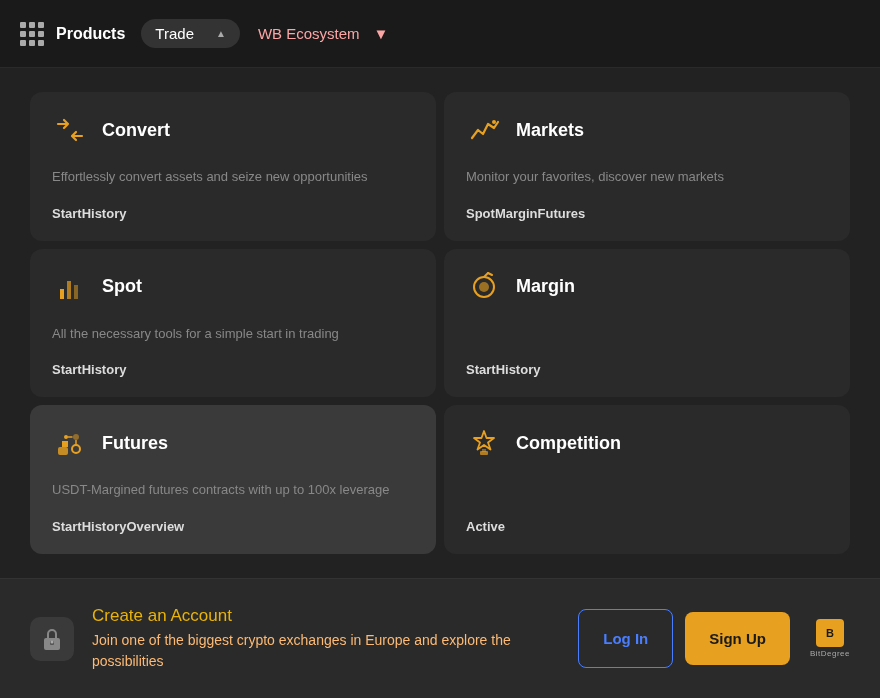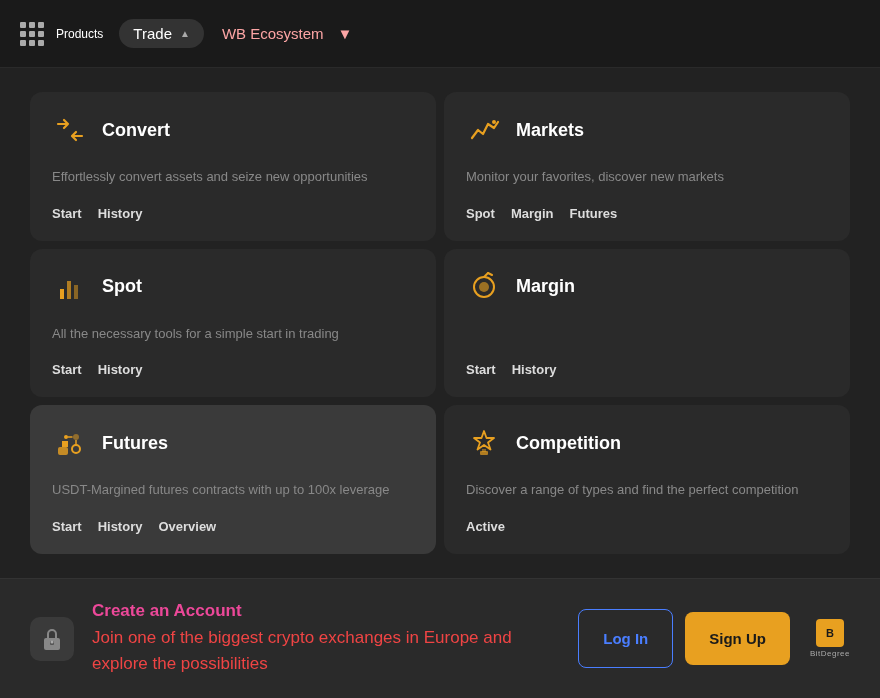--- a/index.html
+++ b/index.html
@@ -30,31 +30,31 @@
       margin-right: 4px;
     }
     .nav-grid-icon span {
       width: 6px;
       height: 6px;
       background: #aaaaaa;
       border-radius: 1px;
     }
     .nav-products {
       color: #ffffff;
-      font-size: 12px;
-      font-weight: 400;
+      font-size: 16px;
+      font-weight: 700;
       margin-right: 8px;
     }
     .nav-pill {
       background: #333333;
       border-radius: 20px;
       padding: 6px 14px;
       display: flex;
       align-items: center;
-      gap: 8px;
+      gap: 22px;
       font-size: 15px;
       color: #ffffff;
       cursor: pointer;
       justify-content: center;
     }
     .nav-pill .chevron {
       font-size: 10px;
       color: #aaaaaa;
     }
     .nav-text {
@@ -116,21 +116,20 @@
       color: #ffffff;
     }
     .menu-desc {
       font-size: 13px;
       color: #888888;
       line-height: 1.5;
       padding-left: 0;
     }
     .menu-links {
       display: flex;
-      gap: 16px;
       margin-top: 4px;
     }
     .menu-link {
       font-size: 13px;
       font-weight: 600;
       color: #dddddd;
       cursor: pointer;
     }
 
     
@@ -153,27 +152,27 @@
       height: 44px;
       background: #3a3a3a;
       border-radius: 10px;
       display: flex;
       align-items: center;
       justify-content: center;
       flex-shrink: 0;
     }
     .footer-title {
       font-size: 17px;
-      font-weight: 700;
-      color: #ec4899;
+      font-weight: 400;
+      color: #eab308;
       margin-bottom: 4px;
     }
     .footer-desc {
-      font-size: 17px;
-      color: #ef4444;
+      font-size: 14px;
+      color: #fdba74;
       line-height: 1.5;
       max-width: 420px;
     }
     .footer-buttons {
       display: flex;
       gap: 12px;
       align-items: center;
     }
     .btn-login {
       border: 1.5px solid #4a7eff;
@@ -346,21 +345,20 @@
     <div class="menu-card-header">
       <div class="menu-icon">
         <svg viewBox="0 0 32 32" fill="none">
           <path d="M16 4 L18.5 11 L26 11 L20 15.5 L22.5 22.5 L16 18 L9.5 22.5 L12 15.5 L6 11 L13.5 11 Z" fill="none" stroke="#e8a020" stroke-width="1.8" stroke-linejoin="round"></path>
           <rect x="12" y="24" width="8" height="4" rx="1" fill="#e8a020" opacity="0.7"></rect>
           <rect x="14" y="22" width="4" height="3" fill="#e8a020" opacity="0.5"></rect>
         </svg>
       </div>
       <span class="menu-title">Competition</span>
     </div>
-    <p class="menu-desc">Discover a range of types and find the perfect competition</p>
     <div class="menu-links">
       <span class="menu-link">Active</span>
     </div>
   </div>
 
 </div>
 
 <div class="footer-bar">
   <div class="footer-left">
     <div class="lock-icon">

